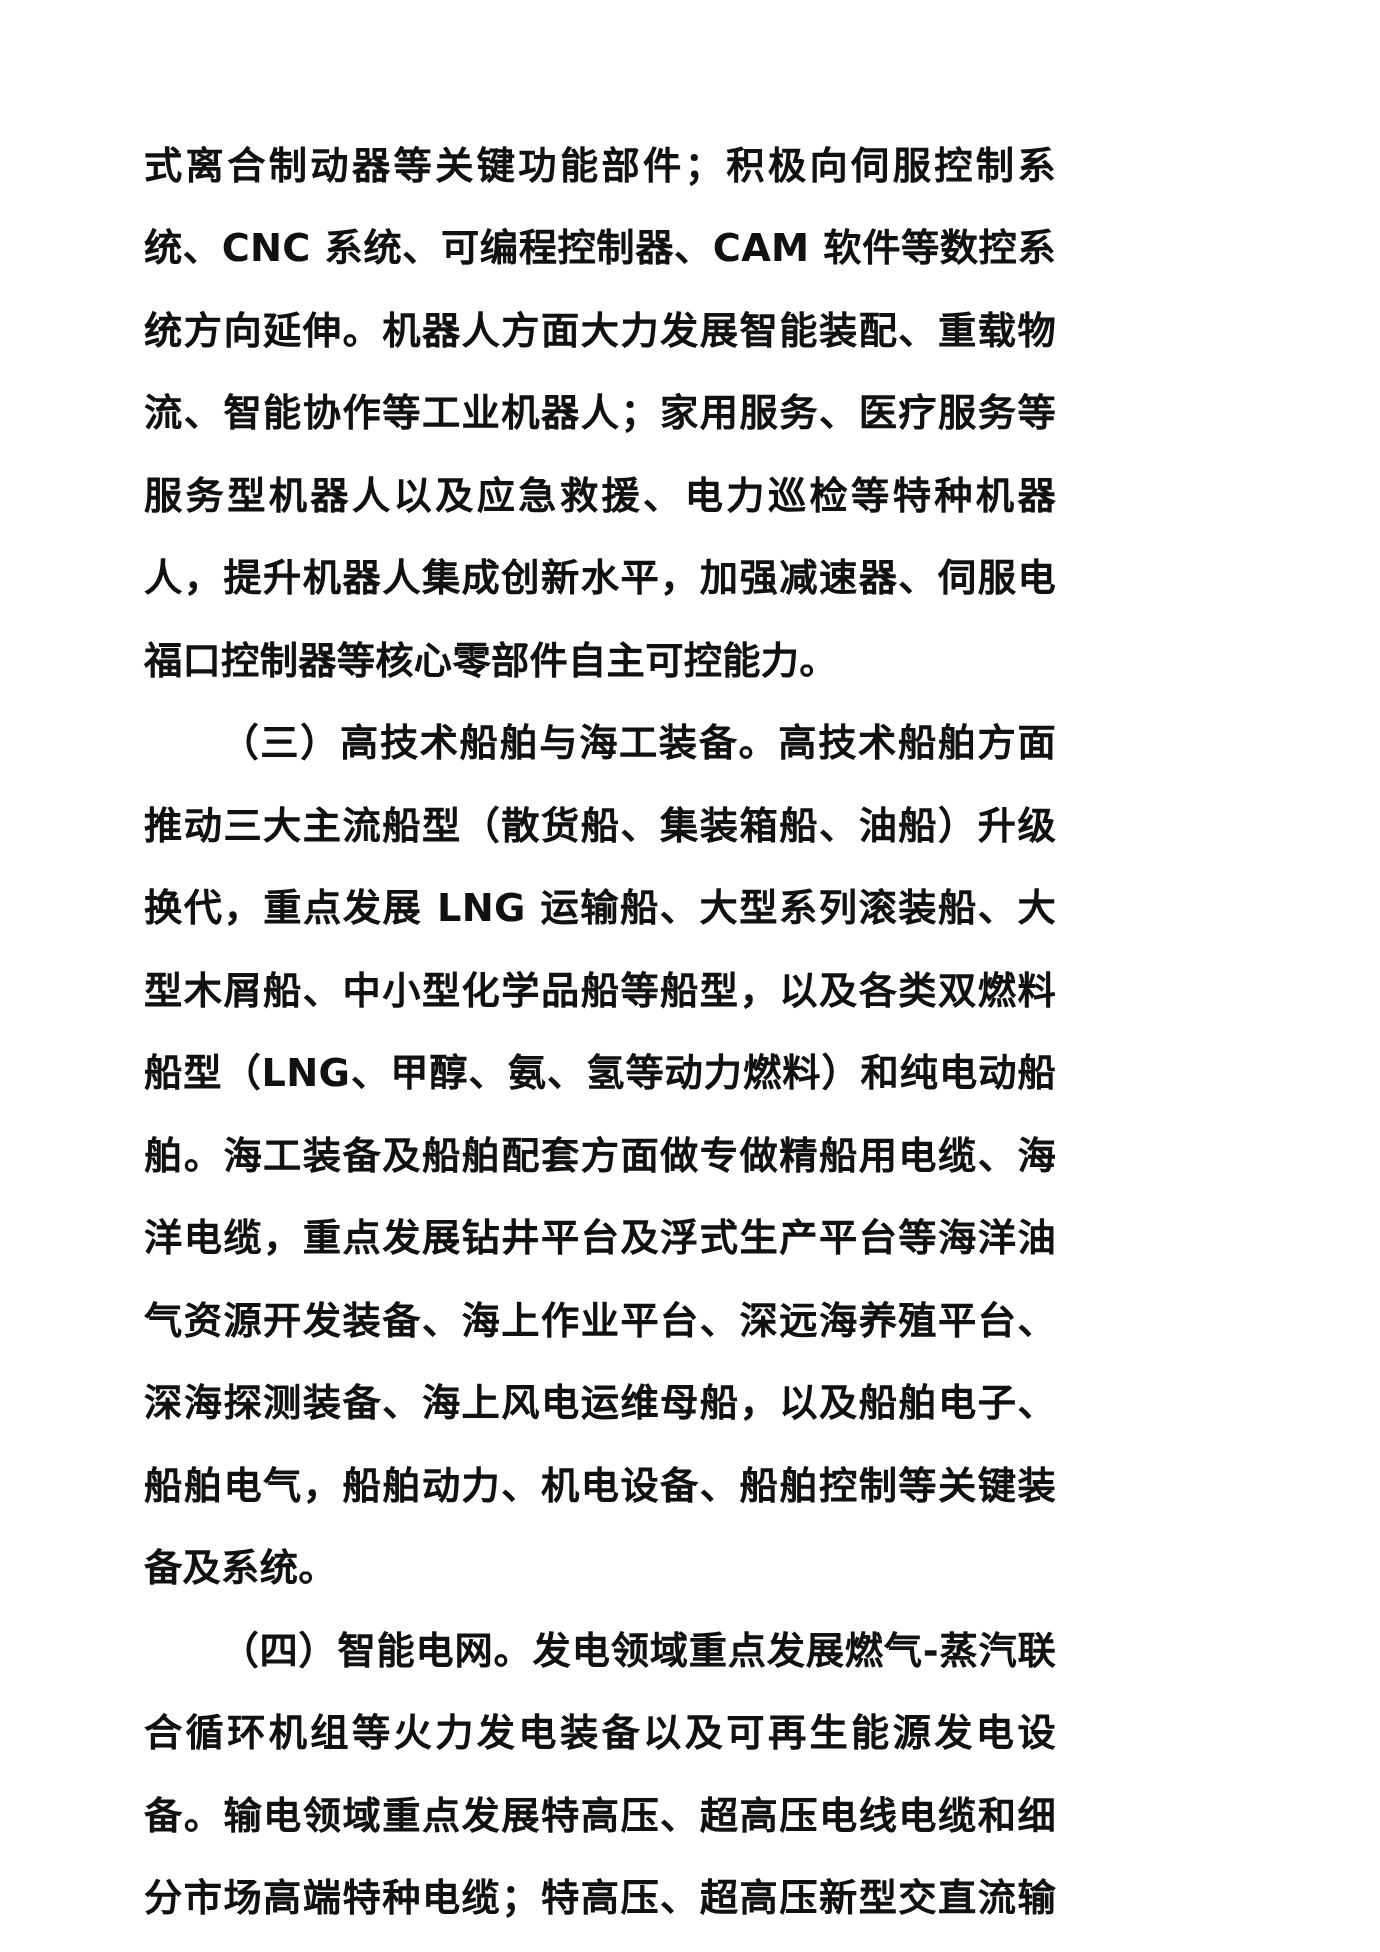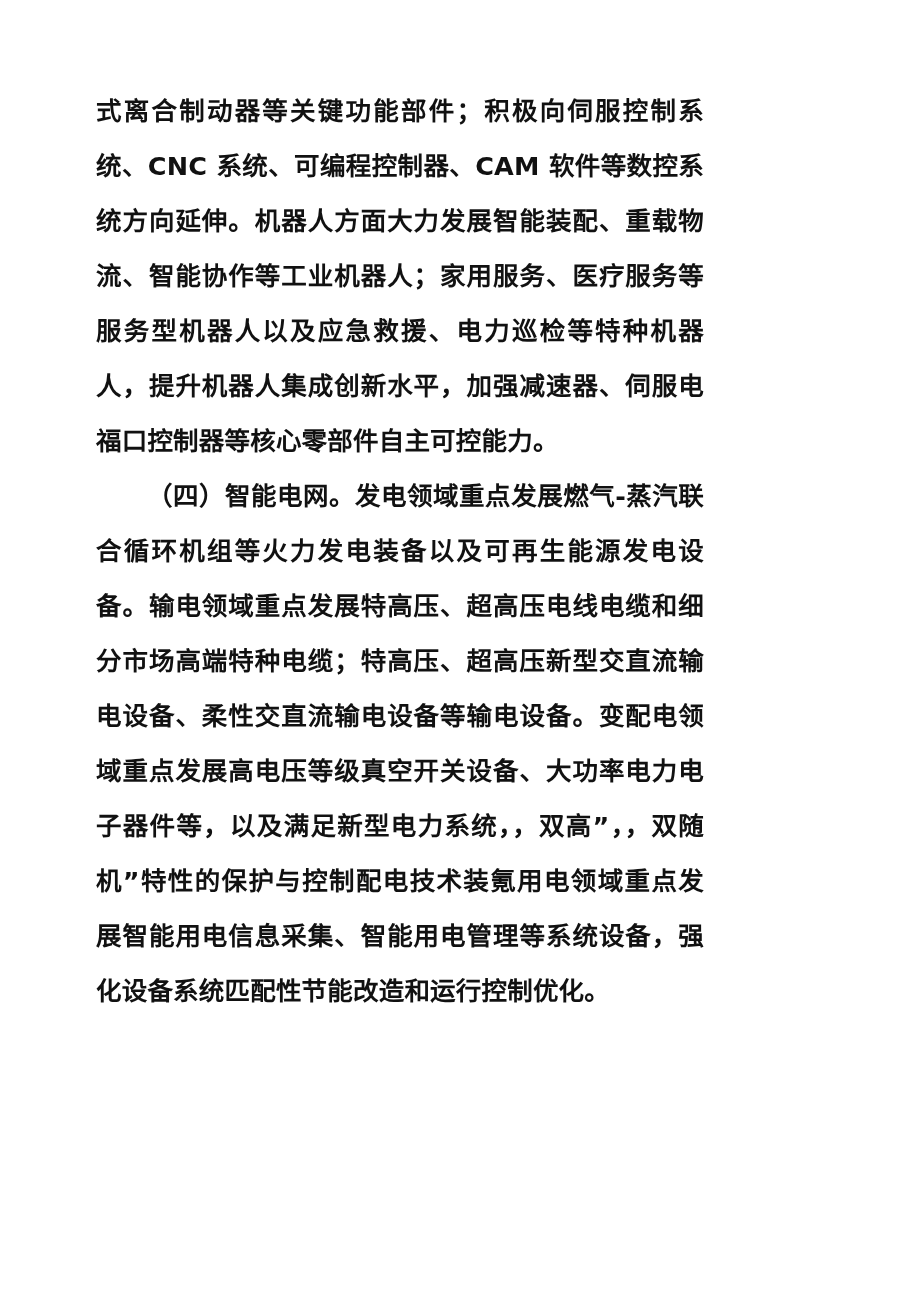--- a/index.html
+++ b/index.html
@@ -45,16 +45,17 @@
   .no-indent {
     text-indent: 0;
   }
 </style>
 </head>
 <body>
 
 <div class="page">
   <div class="doc-body">
     <p class="para no-indent">式离合制动器等关键功能部件；积极向伺服控制系统、CNC 系统、可编程控制器、CAM 软件等数控系统方向延伸。机器人方面大力发展智能装配、重载物流、智能协作等工业机器人；家用服务、医疗服务等服务型机器人以及应急救援、电力巡检等特种机器人，提升机器人集成创新水平，加强减速器、伺服电福口控制器等核心零部件自主可控能力。</p>
+    <p class="para indent">（三）高技术船舶与海工装备。高技术船舶方面推动三大主流船型（散货船、集装箱船、油船）升级换代，重点发展 LNG 运输船、大型系列滚装船、大型木屑船、中小型化学品船等船型，以及各类双燃料船型（LNG、甲醇、氨、氢等动力燃料）和纯电动船舶。海工装备及船舶配套方面做专做精船用电缆、海洋电缆，重点发展钻井平台及浮式生产平台等海洋油气资源开发装备、海上作业平台、深远海养殖平台、深海探测装备、海上风电运维母船，以及船舶电子、船舶电气，船舶动力、机电设备、船舶控制等关键装备及系统。</p>
     <p class="para indent">（四）智能电网。发电领域重点发展燃气-蒸汽联合循环机组等火力发电装备以及可再生能源发电设备。输电领域重点发展特高压、超高压电线电缆和细分市场高端特种电缆；特高压、超高压新型交直流输电设备、柔性交直流输电设备等输电设备。变配电领域重点发展高电压等级真空开关设备、大功率电力电子器件等，以及满足新型电力系统，，双高”，，双随机”特性的保护与控制配电技术装氪用电领域重点发展智能用电信息采集、智能用电管理等系统设备，强化设备系统匹配性节能改造和运行控制优化。</p>
 
   </div>
 </div>
 
 </body></html>

